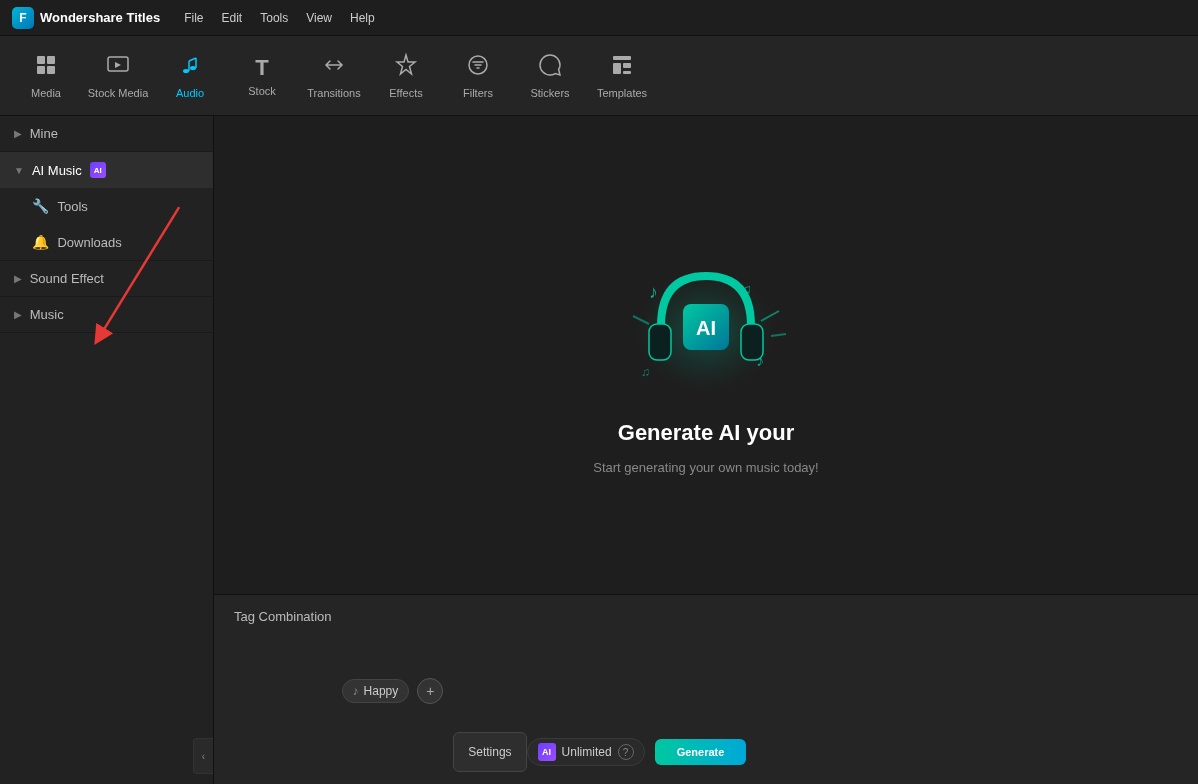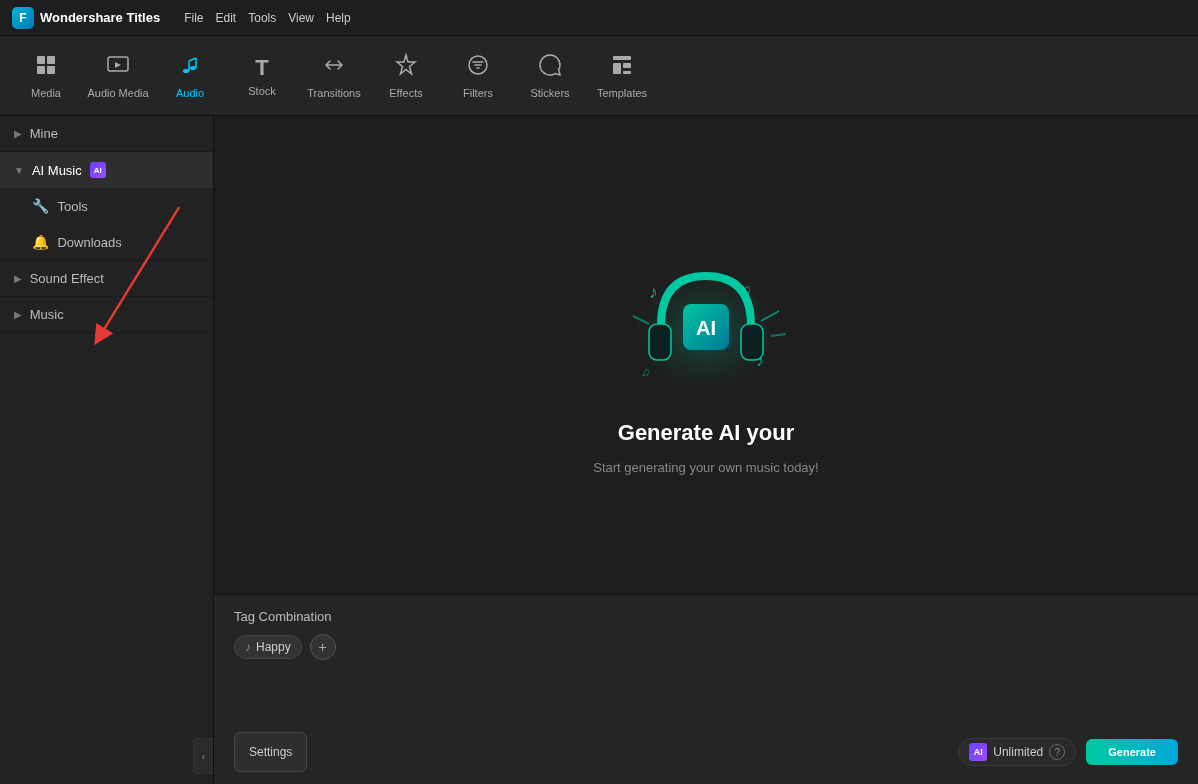--- a/index.html
+++ b/index.html
@@ -33,21 +33,21 @@
     #titlebar .logo-icon {
       width: 22px;
       height: 22px;
       background: linear-gradient(135deg, #00b4d8, #0077b6);
       border-radius: 5px;
       display: flex; align-items: center; justify-content: center;
       font-size: 12px; color: #fff; font-weight: 900;
     }
     #titlebar .menu-items {
       display: flex;
-      gap: 12px;
+      gap: 18px;
       margin-left: 14px;
     }
     #titlebar .menu-item {
       font-size: 12px;
       color: #ccc;
       cursor: pointer;
     }
 
     
     #toolbar {
@@ -174,21 +174,21 @@
       text-align: center;
     }
 
     
     #bottom-panel {
       height: 190px;
       background: #252525;
       border-top: 1px solid #111;
       padding: 14px 20px 12px;
       display: flex;
-      flex-direction: column;
+      flex-direction: row;
       gap: 10px;
     }
     .panel-title {
       font-size: 13px;
       color: #bbb;
       font-weight: 500;
     }
     .tag-row {
       display: flex;
       align-items: center;
@@ -326,21 +326,21 @@
     </span>
     <span class="tb-label">Media</span>
   </div>
   <div class="toolbar-btn">
     <span class="tb-icon">
       <svg width="24" height="24" viewBox="0 0 24 24" fill="none">
         <rect x="2" y="4" width="20" height="14" rx="2" stroke="#aaa" stroke-width="1.5" fill="none"></rect>
         <polygon points="9,9 9,15 15,12" fill="#aaa"></polygon>
       </svg>
     </span>
-    <span class="tb-label">Audio Media</span>
+    <span class="tb-label">Stock Media</span>
   </div>
   <div class="toolbar-btn active">
     <span class="tb-icon">
       <svg width="24" height="24" viewBox="0 0 24 24" fill="none">
         <ellipse cx="8" cy="18" rx="3" ry="2" fill="#00c8ff"></ellipse>
         <line x1="11" y1="18" x2="11" y2="8" stroke="#00c8ff" stroke-width="1.5"></line>
         <line x1="11" y1="8" x2="18" y2="5" stroke="#00c8ff" stroke-width="1.5"></line>
         <ellipse cx="15" cy="15" rx="3" ry="2" fill="#00c8ff"></ellipse>
         <line x1="18" y1="15" x2="18" y2="5" stroke="#00c8ff" stroke-width="1.5"></line>
       </svg>

